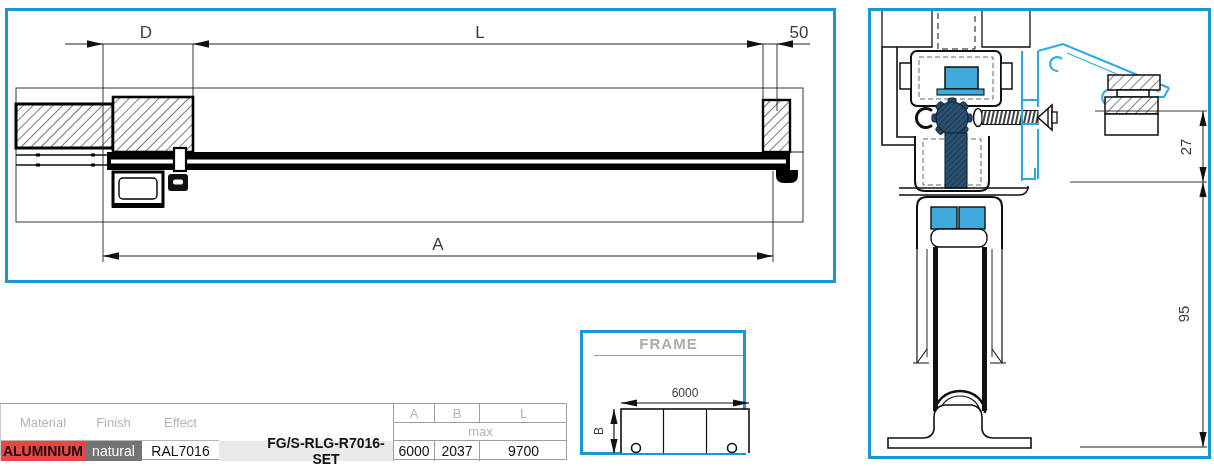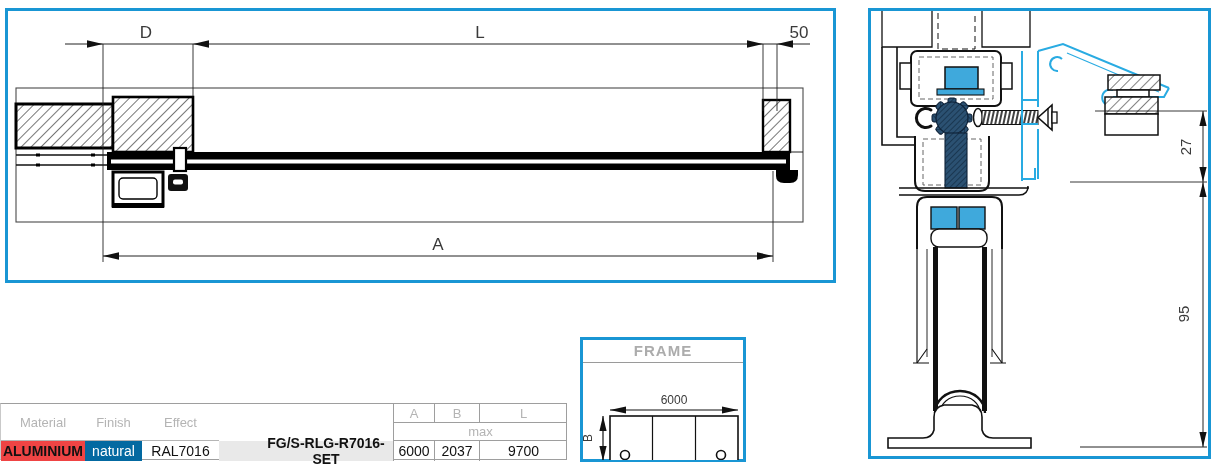--- a/index.html
+++ b/index.html
@@ -1,21 +1,21 @@
 <!DOCTYPE html>
 <html><head>
 <meta charset="utf-8">
 <style>
   html,body{margin:0;padding:0;background:#fff;}
   #stage{position:relative;width:1214px;height:466px;background:#fff;overflow:hidden;
          font-family:"Liberation Sans",sans-serif;}
   .panel{position:absolute;background:#fff;border:3px solid #1996D4;box-sizing:border-box;}
   #left-panel{left:5px;top:8px;width:831px;height:275px;}
   #right-panel{left:868px;top:8px;width:343px;height:451px;}
-  #frame-panel{left:580px;top:337px;width:166px;height:125px;}
+  #frame-panel{left:580px;top:330px;width:166px;height:125px;padding-left:11px;}
   #frame-title{height:22px;line-height:22px;text-align:center;color:#ACACAC;
                font-weight:bold;font-size:15px;letter-spacing:1px;border-bottom:1px solid #9a9a9a;}
   svg{display:block;}
   svg text{font-family:"Liberation Sans",sans-serif;fill:#3a3a3a;}
   .dimlbl{font-size:17px;}
   .dimlbl-sm{font-size:15px;}
   .dimlbl-xs{font-size:12px;}
 
   
   #spec-table{position:absolute;left:0;top:403px;width:567px;height:57px;
@@ -26,21 +26,21 @@
               border-right:1px solid #9E9E9E;border-left:1px solid #c9c9c9;
               box-sizing:border-box;font-size:13px;text-align:center;}
   #spec-table .cell{display:flex;align-items:center;justify-content:center;box-sizing:border-box;}
   .hdr{color:#B4B4B4;}
   .vline{border-left:1px solid #9E9E9E;}
   .hline{border-bottom:1px solid #9E9E9E;}
   .hline-soft{border-bottom:1px solid #b5b5b5;}
   .rowspan2{grid-row:1 / span 2;}
   .datacell{font-size:14px;color:#111;}
   .mat{background:#ef4444;font-weight:bold;}
-  .fin{background:#0369a1;color:#fff;}
+  .fin{background:#737373;color:#fff;}
   .art{background:#E9E9E9;font-weight:bold;padding-left:40px;}
 </style>
 </head>
 <body>
 
 <div id="stage">
 
   <div id="left-panel" class="panel">
     <svg width="825" height="269" viewBox="0 0 825 269">
       <defs>

